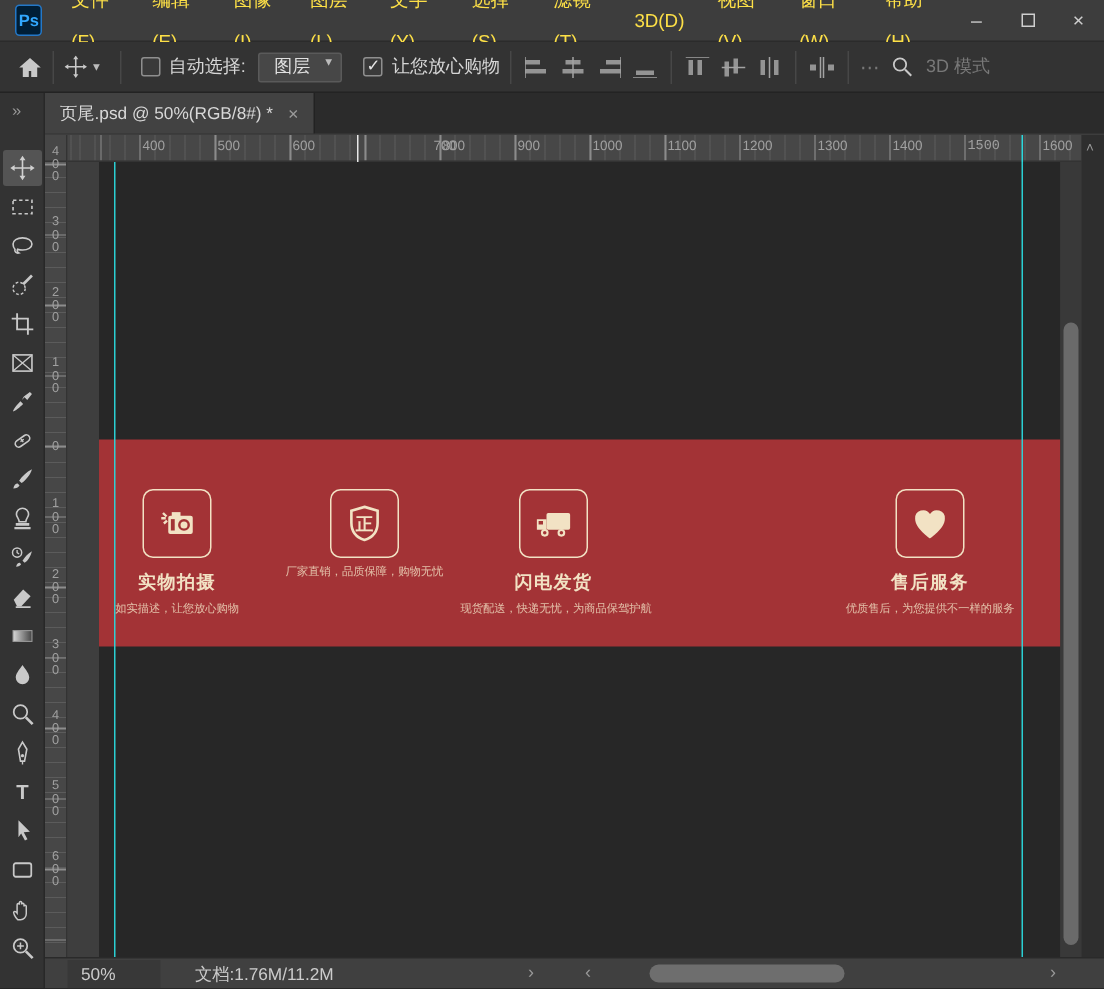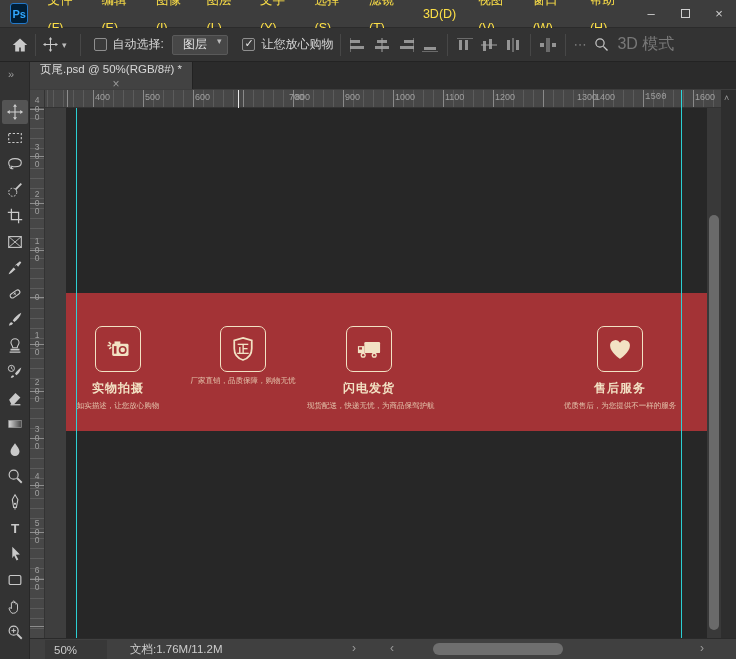--- a/index.html
+++ b/index.html
@@ -20,25 +20,25 @@
   .ob-sep{width:1px;height:22px;background:#474747;margin:0 7px;flex:none;}
   .ob-icon{flex:none;display:flex;align-items:center;justify-content:center;color:#c9c9c9;}
   .checkbox{flex:none;width:13px;height:13px;border:1px solid #8f8f8f;border-radius:2px;background:#3a3a3a;margin:0 6px;position:relative;}
   .checkbox.checked::after{content:"✓";position:absolute;left:1px;top:-2px;font-size:11px;color:#e8e8e8;}
   .ob-label{color:#d6d6d6;white-space:nowrap;}
   .dropdown{flex:none;display:flex;align-items:flex-start;gap:10px;background:#474747;border:1px solid #5a5a5a;border-radius:2px;height:20px;padding:0 6px 0 10px;margin:0 8px;color:#e0e0e0;}
   .dd-chev{font-size:9px;color:#bbb;}
   .align-group{display:flex;align-items:center;gap:4px;}
   .align-ic{width:20px;height:18px;display:flex;align-items:center;justify-content:center;opacity:.75;}
   .grayed{color:#787878;}
-  .mode3d{font-size:16px;white-space:nowrap;margin-left:4px;}
+  .mode3d{font-size:12px;white-space:nowrap;margin-left:4px;}
 
   
   .tabbar{position:absolute;left:30px;top:62px;width:706px;height:27px;background:#2b2b2b;display:flex;}
-  .doc-tab{height:100%;background:#424242;display:flex;align-items:center;padding:0 10px;font-size:11.5px;color:#d8d8d8;white-space:nowrap;border-right:1px solid #222;flex-direction:column;}
+  .doc-tab{height:100%;background:#424242;display:flex;align-items:center;padding:0 10px;font-size:11.5px;color:#d8d8d8;white-space:nowrap;border-right:1px solid #222;}
   .tab-close{margin-left:10px;color:#9a9a9a;font-size:12px;}
 
   
   .toolbar{position:absolute;left:0;top:62px;width:30px;height:597px;background:#333333;border-right:1px solid #282828;}
   .tb-collapse{position:absolute;left:8px;top:6px;color:#9a9a9a;font-size:11px;}
   .tool{position:absolute;left:2px;width:26px;height:24px;display:flex;align-items:center;justify-content:center;border-radius:2px;}
   .tool.selected{background:#545454;}
   .tool svg{display:block;}
 
   
@@ -349,21 +349,21 @@
   <div class="hruler" id="hruler">
       <span class="rlabel" style="left: 48px;">400</span>
       <span class="rlabel" style="left: 98px;">500</span>
       <span class="rlabel" style="left: 148px;">600</span>
       <span class="rlabel" style="left: 198px; margin-left: 44px;">700</span>
       <span class="rlabel" style="left: 248px;">800</span>
       <span class="rlabel" style="left: 298px;">900</span>
       <span class="rlabel" style="left: 348px;">1000</span>
       <span class="rlabel" style="left: 398px;">1100</span>
       <span class="rlabel" style="left: 448px;">1200</span>
-      <span class="rlabel" style="left: 498px; padding-left: 32px;">1300</span>
+      <span class="rlabel" style="left: 498px;">1300</span>
       <span class="rlabel" style="left: 548px;">1400</span>
       <span class="rlabel" style="left: 598px; font-family: Liberation Mono, monospace;">1500</span>
       <span class="rlabel" style="left: 648px;">1600</span>
       <div class="cursor-mark"></div>
       <div class="guide-mark" style="left: 636px; background: rgb(43, 216, 220);"></div>
     </div>
   <div class="vruler" id="vruler">
       <span class="rlabel" style="top: -11.75px;">4<br>0<br>0</span>
       <span class="rlabel" style="top: 35.25px;">3<br>0<br>0</span>
       <span class="rlabel" style="top: 82.25px;">2<br>0<br>0</span>

